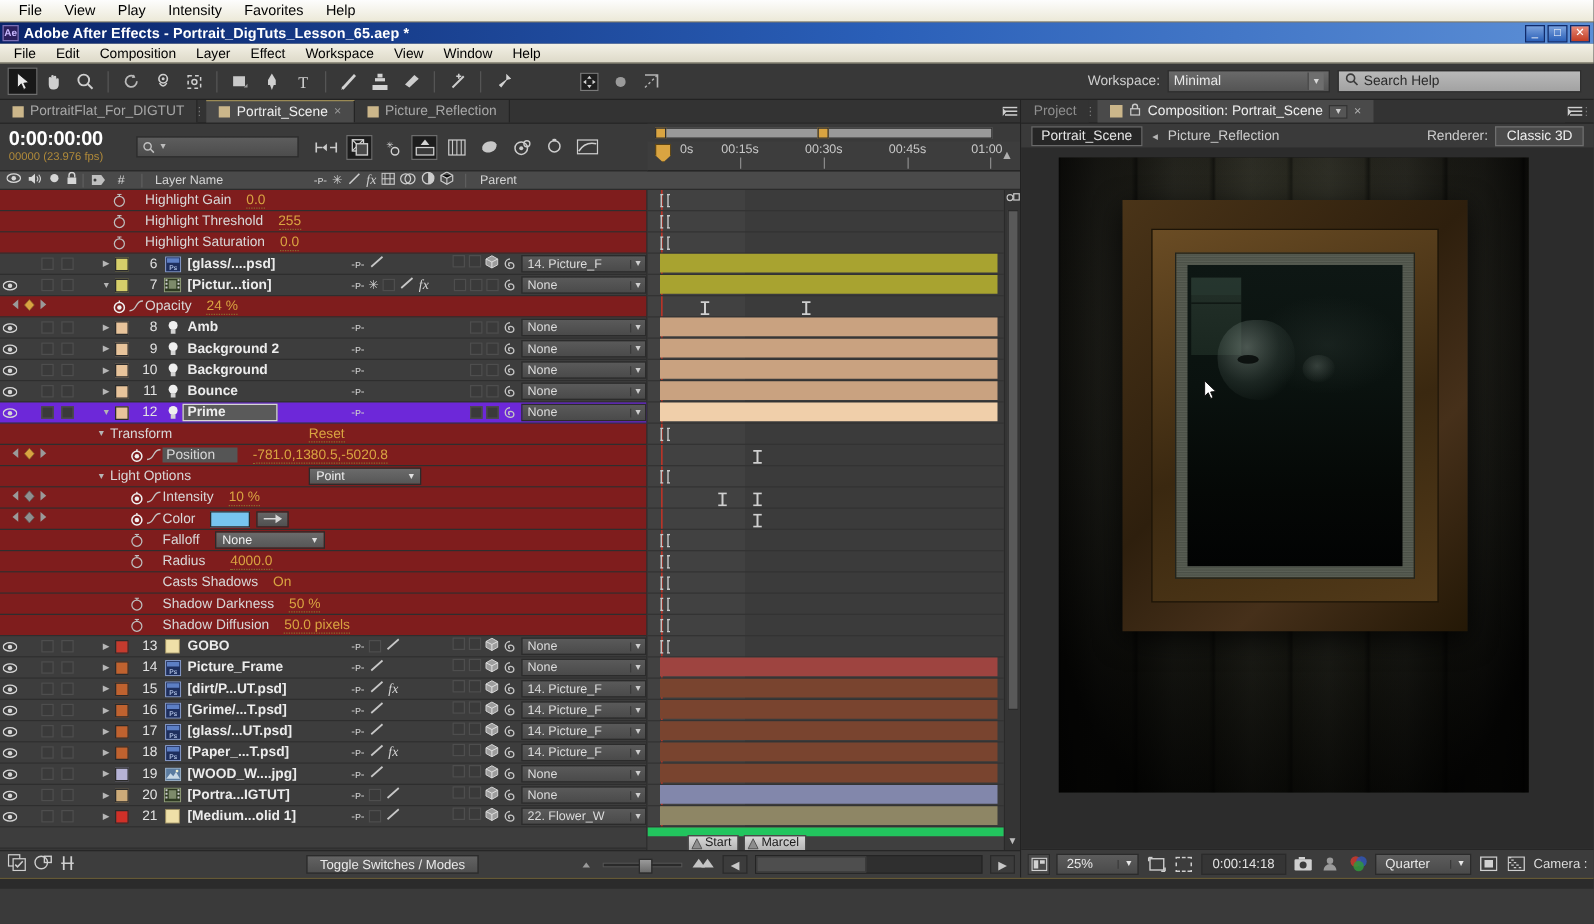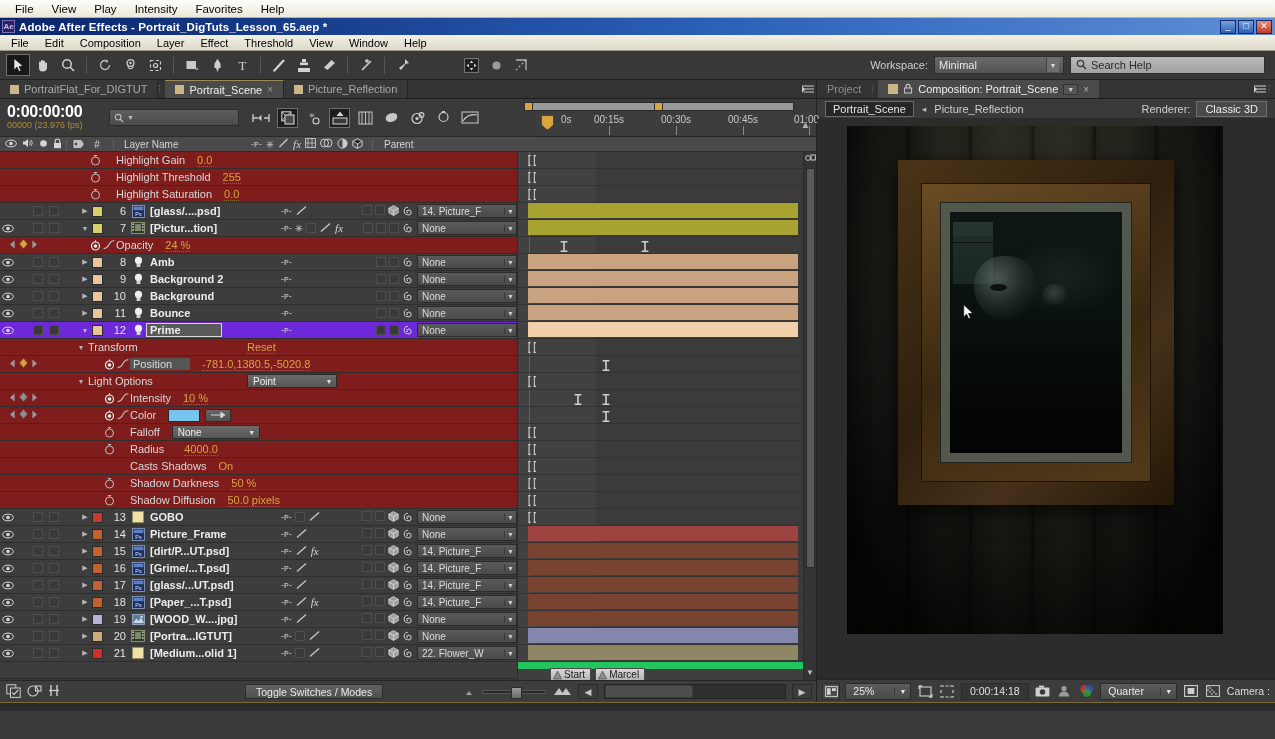--- a/index.html
+++ b/index.html
@@ -118,21 +118,21 @@
   .tlb { width:21px;height:20px; display:flex;align-items:center;justify-content:center;
          color:#c4c4c4; }
   .tlb.on { background:#1d1d1d; border:1px solid #6d6d6d; }
 
   
   .tlhead-right { flex:1; position:relative; background:#3a3a3a; }
   .wrkbar { position:absolute; left:6px; right:22px; top:3px; height:9px;
             background:#9a9a9a; border:1px solid #2a2a2a; }
   .wrkbar .wh { position:absolute; top:-1px; width:9px; height:9px;
                 background:#d9a441; border:1px solid #2f2f2f; }
-  .ruler { position:absolute; left:17px; right:0; top:14px; height:24px;
+  .ruler { position:absolute; left:0; right:0; top:14px; height:24px;
            background:#3d3d3d; border-bottom:1px solid #262626; }
   .rtick { position:absolute; top:1px; font-size:10px; color:#c8c8c8; }
   .rline { position:absolute; bottom:1px; width:1px; height:9px; background:#8a8a8a; }
   .scrollarrow { position:absolute; right:2px; top:14px; width:17px; height:22px;
                  display:flex;align-items:center;justify-content:center; color:#b0b0b0;
                  font-size:10px; }
 
   
   .colhead { height:15px; background:#4a4a4a; display:flex; align-items:center;
              border-bottom:1px solid #2b2b2b; font-size:10px; color:#d4d4d4; }
@@ -334,21 +334,21 @@
       <div class="wb close">✕</div>
     </div>
   </div>
 
   <div class="aemenu">
     <div class="mi">File</div>
     <div class="mi">Edit</div>
     <div class="mi">Composition</div>
     <div class="mi">Layer</div>
     <div class="mi">Effect</div>
-    <div class="mi">Threshold</div>
+    <div class="mi">Workspace</div>
     <div class="mi">View</div>
     <div class="mi">Window</div>
     <div class="mi">Help</div>
   </div>
 
   <div class="toolbar">
     <div class="tool sel">
       <svg width="11" height="14" viewBox="0 0 11 14">
           <path d="M1 0.5 L1 12 L4 9 L6 13.5 L8 12.5 L6 8.5 L10 8 Z" fill="#e8e8e8" stroke="#111" stroke-width="0.6"></path>
         </svg>

